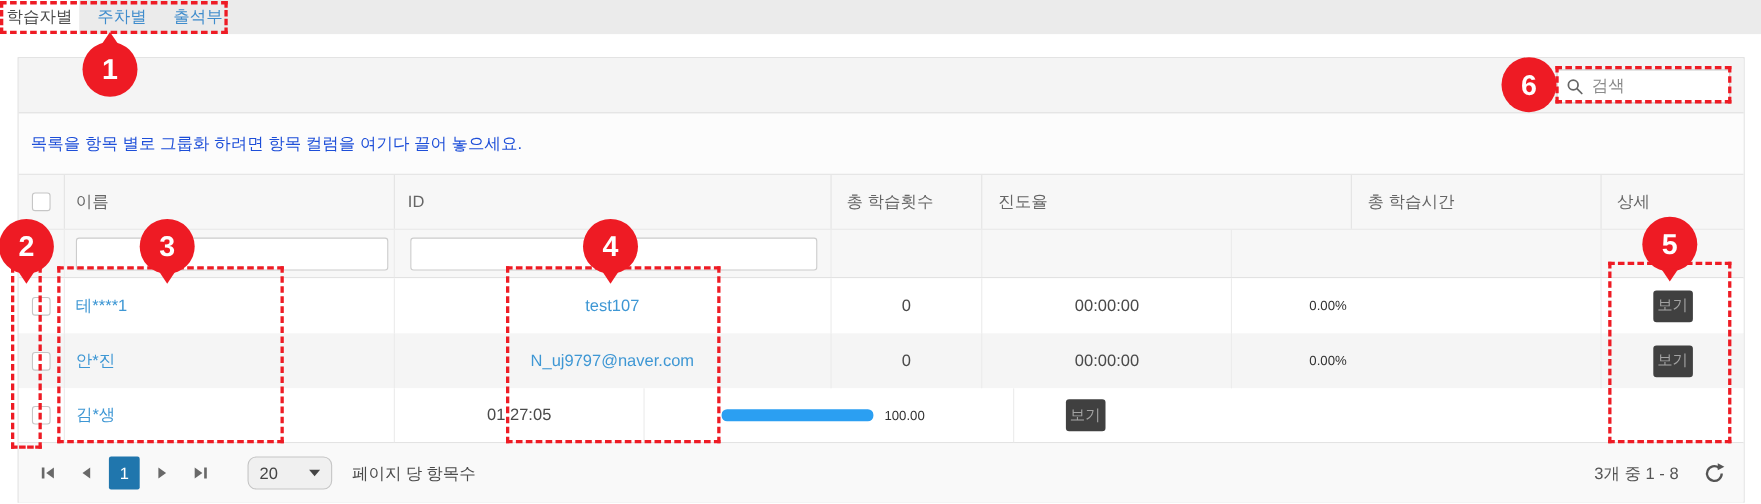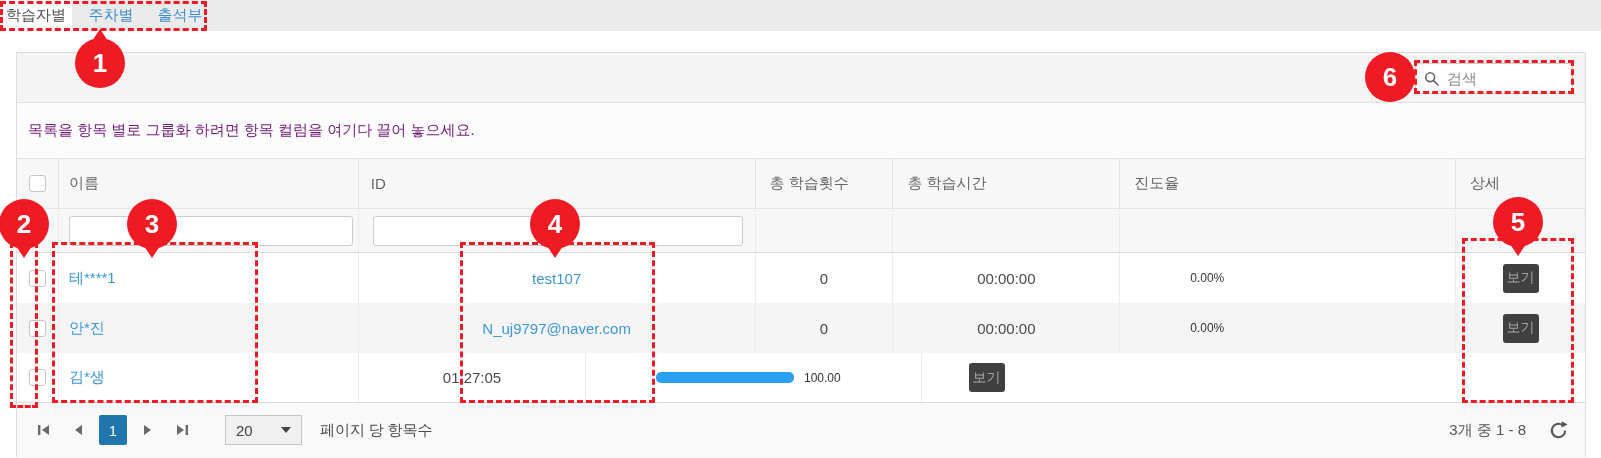--- a/index.html
+++ b/index.html
@@ -21,21 +21,21 @@
   .panel { position:absolute; left:16px; top:52px; width:1570px; height:405px;
            border:1px solid #dcdcdc; background:#fff; }
   .toolbar { height:50px; background:#f4f4f4; border-bottom:1px solid #e2e2e2; position:relative; }
   .search-box { position:absolute; right:12px; top:10px; width:158px; height:31px; background:#fff;
                 border:1px solid #ccc; border-radius:2px; display:flex; align-items:center; padding:0 8px; }
   .search-box input { border:none; outline:none; background:transparent; width:115px; font-size:15px;
                       color:#444; font-family:inherit; margin-left:7px; }
   .search-box input::placeholder { color:#8a8a8a; }
 
   .groupbar { height:56px; background:#fcfcfc; border-bottom:1px solid #e2e2e2;
-              display:flex; align-items:center; padding-left:11px; color:#701a75; }
+              display:flex; align-items:center; padding-left:11px; color:#1d4ed8; }
 
   
   .thead { height:50px; background:#f7f7f7; border-bottom:1px solid #e7e7e7; display:flex; color:#666; }
   .frow  { height:44px; background:#f7f7f7; border-bottom:1px solid #dcdcdc; display:flex; }
   .trow  { height:50px; display:flex; background:#fff; }
   .trow.alt { background:#f5f5f5; }
   .trow-last { border-bottom:1px solid #dcdcdc; }
   .cell { border-right:1px solid #ececec; display:flex; align-items:center; }
   .thead .cell { border-right:1px solid #e3e3e3; }
   .cell:last-child { border-right:none; }
@@ -62,21 +62,21 @@
 
   
   .tfoot { height:54px; background:#f9f9f9; display:flex; align-items:center;
            justify-content:space-between; padding:0 16px; color:#555; }
   .pager-left { display:flex; align-items:center; }
   .pg-btn { width:22px; height:30px; display:flex; align-items:center; justify-content:center; cursor:pointer; }
   .pg-num { width:28px; height:30px; background:#2076ad; color:#fff; display:flex; align-items:center;
             justify-content:center; border-radius:2px; margin:0 10px; cursor:pointer; }
   .pg-gap { margin-left:12px; }
   .pagesize { margin-left:32px; width:77px; height:30px; background:#f0f0f0; border:1px solid #c5c5c5;
-              border-radius:0; display:flex; align-items:center; justify-content:space-between;
+              border-radius:8px; display:flex; align-items:center; justify-content:space-between;
               padding:0 10px; cursor:pointer; color:#444; }
   .caret { width:0; height:0; border-left:5px solid transparent; border-right:5px solid transparent;
            border-top:6px solid #444; }
   .ppl { margin-left:18px; color:#4a4a4a;font-family:Liberation Serif, serif; }
   .pager-right { display:flex; align-items:center; }
   .range { margin-right:22px; color:#555; }
   .refresh { cursor:pointer; display:flex; align-items:center; }
 
   
   .dash { position:absolute; border:3px dashed #ee1b24; z-index:50; pointer-events:none; }
@@ -127,22 +127,22 @@
     <span>목록을 항목 별로 그룹화 하려면 항목 컬럼을 여기다 끌어 놓으세요.</span>
   </div>
 
   <div class="thead">
     <div class="cell col-check">
         <span class="cbx"></span>
       </div>
     <div class="cell col-name">이름</div>
     <div class="cell col-id hleft">ID</div>
     <div class="cell col-count hleft">총 학습횟수</div>
+    <div class="cell col-prog hleft" style="padding-left:14px">진도율</div>
     <div class="cell col-time hleft">총 학습시간</div>
-    <div class="cell col-prog hleft" style="padding-left:14px">진도율</div>
     <div class="cell col-detail" style="justify-content:flex-start;padding-left:14px">상세</div>
   </div>
 
   <div class="frow">
     <div class="cell col-check"></div>
     <div class="cell col-name" style="padding-left:0">
       <input class="filter-input fi-name" style="">
     </div>
     <div class="cell col-id hleft" style="padding-left:0">
       <input class="filter-input fi-id" style="">

